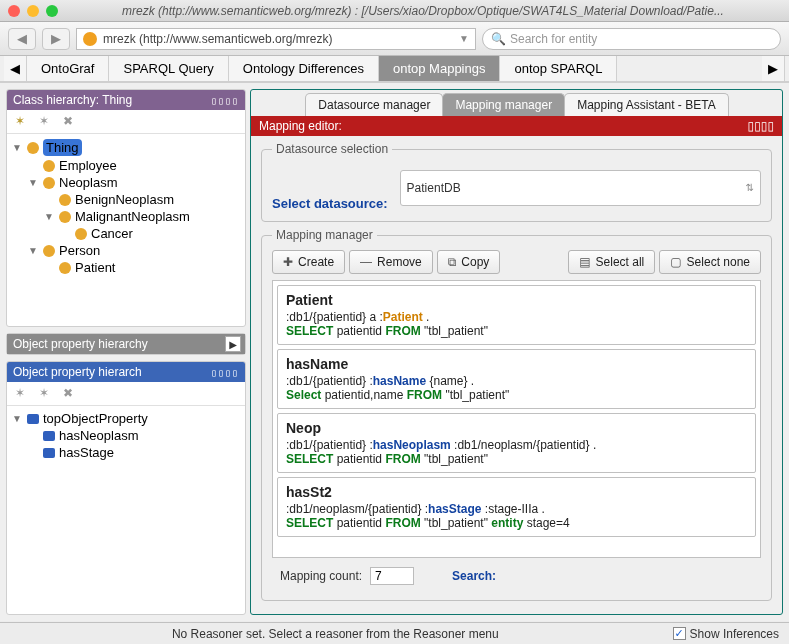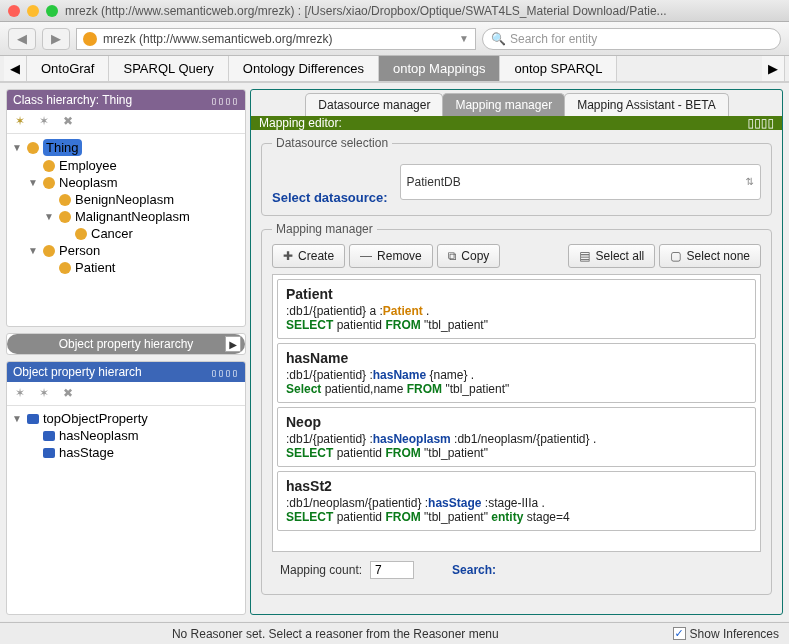--- a/index.html
+++ b/index.html
@@ -1,21 +1,21 @@
 <!DOCTYPE html>
 <html><head>
 <meta charset="utf-8">
 <style>
   * { box-sizing: border-box; margin: 0; padding: 0; font-family: "Lucida Grande", Arial, sans-serif; }
   body { background: #ececec; width: 789px; height: 644px; font-size: 12px; color: #222; overflow: hidden; }
   
   .titlebar { height: 22px; background: linear-gradient(#ebebeb,#d6d6d6); border-bottom: 1px solid #b0b0b0; display: flex; align-items: center; padding: 0 8px; gap: 7px; }
   .titlebar .dot { width: 12px; height: 12px; border-radius: 50%; }
   .titlebar .red { background: #ff5f57; } .titlebar .yellow { background: #febc2e; } .titlebar .green { background: #28c840; }
-  .titlebar .title { flex: 1; text-align: left; color: #555; font-size: 12px; white-space: nowrap; overflow: hidden; text-overflow: ellipsis; }
+  .titlebar .title { flex: 1; text-align: center; color: #555; font-size: 12px; white-space: nowrap; overflow: hidden; text-overflow: ellipsis; font-style: italic; }
 
   .toolbar { height: 34px; background: linear-gradient(#f7f7f7,#e3e3e3); border-bottom: 1px solid #bcbcbc; display: flex; align-items: center; padding: 0 8px; gap: 6px; }
   .navbtn { width: 28px; height: 22px; background: #f2f2f2; border: 1px solid #c6c6c6; border-radius: 4px; font-size: 13px; color: #888; display: flex; align-items: center; justify-content: center; }
   .urlbar { flex: 0 0 400px; height: 22px; background: #fff; border: 1px solid #bcbcbc; border-radius: 0; display: flex; align-items: center; padding: 0 6px; gap: 6px; }
   .urlbar .globe { width: 14px; height: 14px; border-radius: 50%; background: #f0a020; }
   .urlbar span.url { flex: 1; color: #444; font-size: 12px; white-space: nowrap; overflow: hidden; }
   .urlbar .chev { color: #888; font-size: 10px; }
   .searchbar { flex: 1; height: 22px; background: #fff; border: 1px solid #bcbcbc; border-radius: 11px; display: flex; align-items: center; padding: 0 8px; gap: 4px; color: #999; }
   .searchbar .mag { font-size: 12px; color: #999; }
 
@@ -24,42 +24,42 @@
   .tab.scroll { padding: 5px 6px; }
   .tab.active { background: #8f8f8f; color: #fff; }
 
   .main { display: flex; height: 538px; background: #efefef; padding: 6px; gap: 4px; }
   .left { flex: 0 0 240px; display: flex; flex-direction: column; gap: 6px; }
   .right { flex: 1; background: #efefef; border: 1px solid #0f766e; border-radius: 3px; display: flex; flex-direction: column; }
 
   .panel { background: #fff; border: 1px solid #cfcfcf; border-radius: 3px; display: flex; flex-direction: column; overflow: hidden; }
   .panel-header { height: 20px; display: flex; align-items: center; padding: 0 6px; color: #fff; font-size: 12px; }
   .ph-purple { background: #806290; }
-  .ph-gray { background: #8a8a8a; justify-content: center; position: relative; border-radius: 10px; }
+  .ph-gray { background: #8a8a8a; position: relative; }
   .ph-blue { background: #3b66b7; }
   .panel-header .spacer { flex: 1; }
   .panel-header .boxes { font-family: monospace; letter-spacing: 1px; font-size: 10px; color: #fff; }
   .panel-toolbar { height: 24px; border-bottom: 1px solid #e0e0e0; display: flex; align-items: center; padding: 0 4px; gap: 6px; }
   .tiny { width: 18px; height: 16px; font-size: 12px; color: #b99a2f; text-align: center; }
   .tiny.gray { color: #999; }
   .tree { padding: 4px 4px; font-size: 13px; color: #000; }
   .tree .row { display: flex; align-items: center; gap: 4px; padding: 1px 0; }
   .tree .row .arrow { width: 12px; color: #777; font-size: 10px; text-align:center;}
   .tree .indent1 { padding-left: 16px; } .tree .indent2 { padding-left: 32px; } .tree .indent3 { padding-left: 48px; }
   .class-icon { width: 12px; height: 12px; border-radius: 50%; background: #e8a82e; flex-shrink:0; }
   .prop-icon { width: 12px; height: 10px; border-radius: 2px; background: #2f5fbd; flex-shrink:0; }
   .tree .sel { background: #3874d6; color: #000000; padding: 1px 3px; border-radius: 4px; }
 
   .play { position:absolute; right:4px; top:2px; width:16px; height:16px; background:#fff; border:1px solid #aaa; color:#333; font-size:10px; display:flex;align-items:center;justify-content:center;}
   
   .subtabs { height: 26px; display: flex; align-items: flex-end; justify-content: center; gap: 0; padding-top: 4px; }
   .subtab { padding: 4px 12px; background: #f5f5f5; border: 1px solid #bcbcbc; border-bottom: none; border-radius: 5px 5px 0 0; font-size: 12px; margin-right:-1px; }
   .subtab.active { background: #9a9a9a; color: #fff; }
   
-  .editor-bar { height: 14px; background: #4d7c0f; color: #fff; display: flex; align-items: center; padding: 0 8px; font-size: 12px; }
+  .editor-bar { height: 20px; background: #b91c1c; color: #fff; display: flex; align-items: center; padding: 0 8px; font-size: 12px; }
   
   .section { padding: 6px 10px; }
   fieldset { border: 1px solid #c0c0c0; border-radius: 4px; padding: 8px 10px 10px; }
   legend { font-size: 12px; color: #555; padding: 0 4px; }
   .ds-row { display: flex; align-items: center; gap: 12px; }
   .ds-label { color: #1343a0; font-weight: bold; font-size: 13px; margin-top: 32px; }
   .ds-select { flex: 1; height: 36px; background: #fff; border: 1px solid #bfbfbf; border-radius: 3px; padding: 0 6px; display: flex; align-items: center; font-size: 12px; color: #333; justify-content: space-between; }
   .ds-select .chev2 { color: #888; font-size: 10px; }
   
   .btnrow { display: flex; gap: 4px; margin-bottom: 6px; flex-wrap: wrap; }

